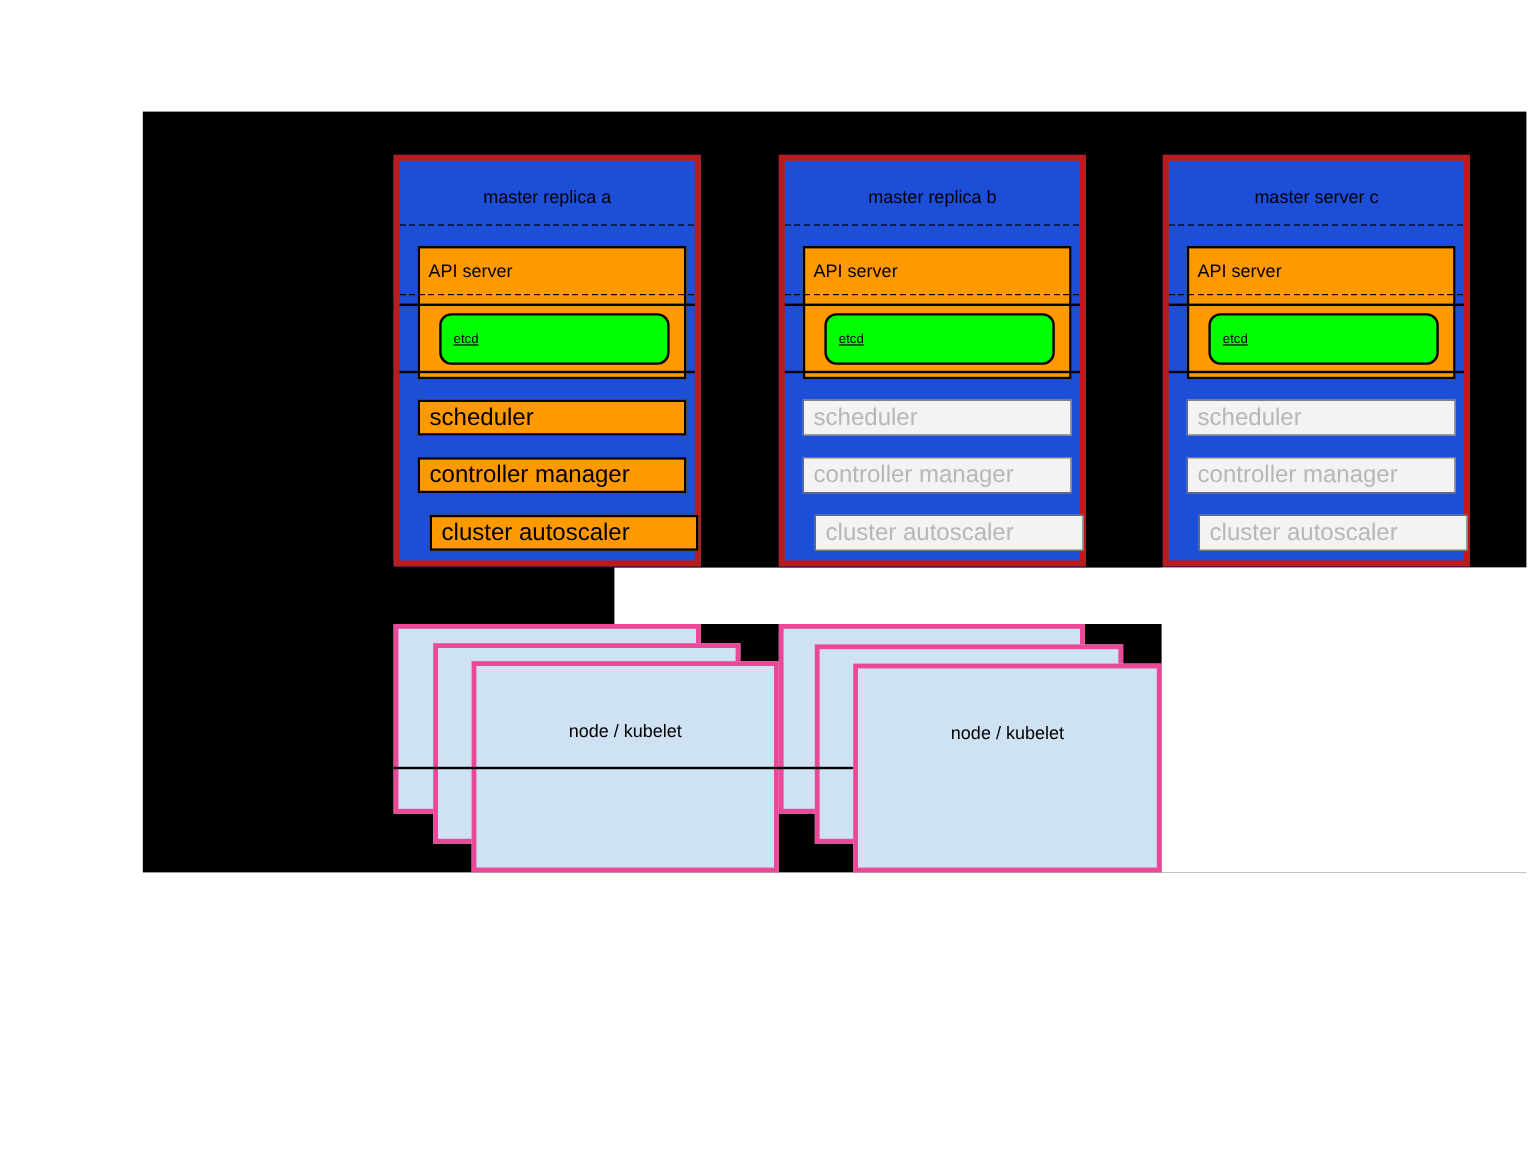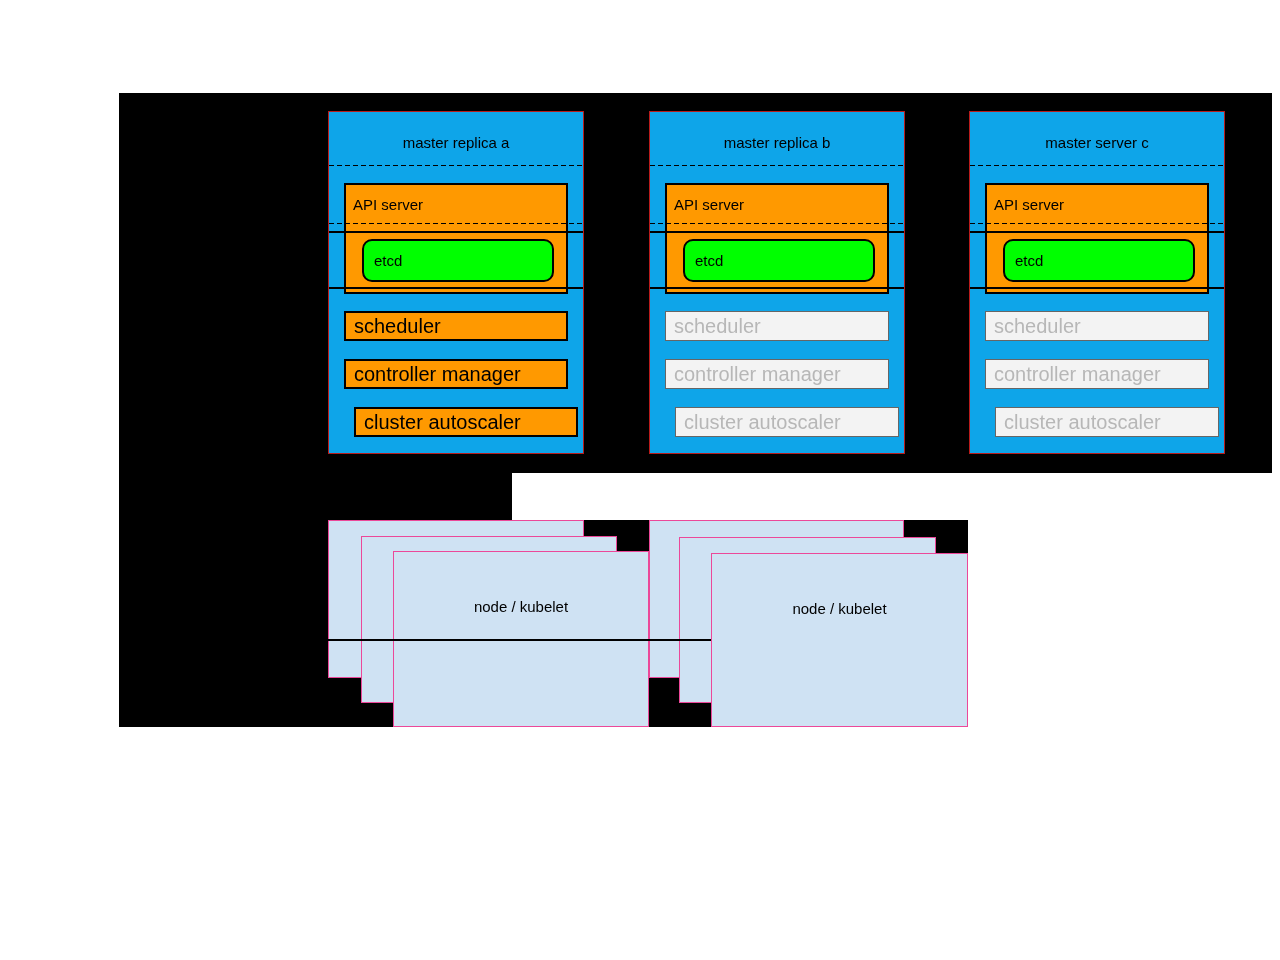--- a/index.html
+++ b/index.html
@@ -7,40 +7,40 @@
         font-family:"Liberation Sans",sans-serif;-webkit-font-smoothing:antialiased;}
   .abs{position:absolute;}
 
   
   .canvas{left:119px;top:93px;width:1153px;height:634px;background:#000000;}
   
   .cut-a{left:512px;top:473px;width:768px;height:47px;background:#ffffff;}
   .cut-b{left:968px;top:473px;width:312px;height:254px;background:#ffffff;}
 
   
-  .master{width:256px;height:343px;top:111px;background:#0ea5e9;border:1px solid #b91c1c;
+  .master{width:256px;height:343px;top:129px;background:#1d4ed8;border:5px solid #b91c1c;
           box-sizing:border-box;}
   .m-title{position:absolute;top:22px;left:0;right:0;text-align:center;font-size:15px;color:#000;}
   .hline{position:absolute;left:0;width:100%;height:1.5px;background:#000;z-index:6;}
   .hdash{position:absolute;left:0;width:100%;height:1.3px;z-index:6;
          background:repeating-linear-gradient(90deg,#000 0 5px,transparent 5px 8px);}
   .api-box{position:absolute;left:15px;top:71px;width:224px;height:111px;background:#ff9900;
            border:2px solid #000;box-sizing:border-box;z-index:1;}
   .api-label{position:absolute;top:11px;left:7px;font-size:15px;color:#000;}
   .etcd-box{position:absolute;left:33px;top:127px;width:192px;height:43px;background:#00ff00;
             border:2px solid #000;border-radius:10px;box-sizing:border-box;z-index:2;
-            display:flex;align-items:center;padding-left:10px;font-size:15px;color:#000;}
+            display:flex;align-items:center;padding-left:10px;font-size:11px;color:#000;text-decoration:underline;}
   .comp{position:absolute;left:15px;width:224px;height:30px;box-sizing:border-box;
         display:flex;align-items:center;padding-left:8px;font-size:20px;}
   .comp.active{background:#ff9900;border:2px solid #000;color:#000;}
   .comp.inactive{background:#f3f3f3;border:1px solid #666666;color:#b7b7b7;}
   .c1{top:199px;} .c2{top:247px;} .c3{top:295px;margin-left:10px;}
 
   
-  .nbox{background:#cfe2f3;border:1px solid #ec4899;box-sizing:border-box;padding-left:26px;}
+  .nbox{background:#cfe2f3;border:4px solid #ec4899;box-sizing:border-box;padding-left:26px;}
   .n-label{position:absolute;top:46px;left:0;right:0;text-align:center;font-size:15px;color:#000;}
   .node-divider{left:328px;top:639px;width:384px;height:1.5px;background:#000;}
 </style>
 </head>
 <body>
 
 <div class="page">
 
   <div class="abs canvas"></div>
   <div class="abs cut-a"></div>

